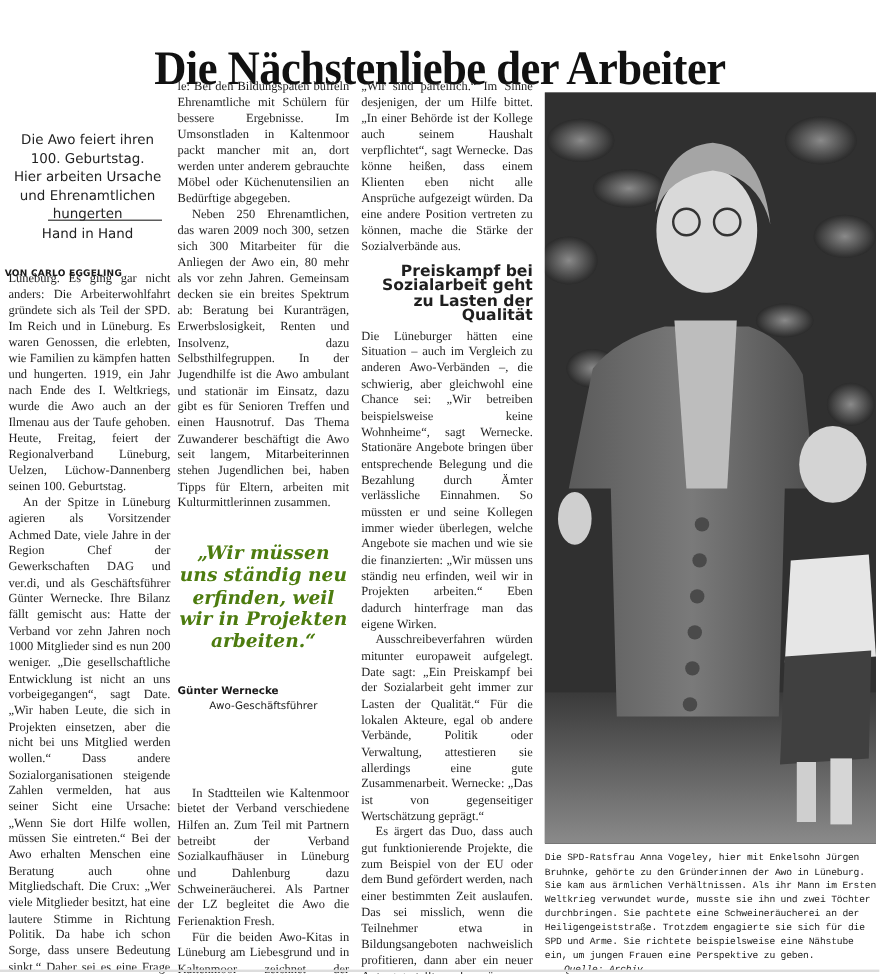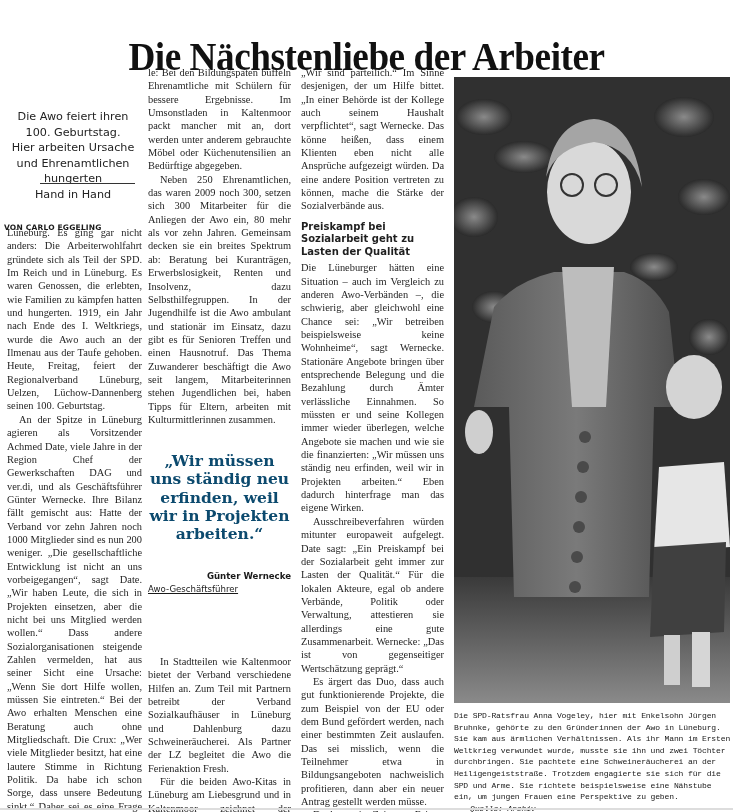--- a/index.html
+++ b/index.html
@@ -23,34 +23,34 @@
       line-height: 13.35px; text-align: justify; color: #1f1f1f; hyphens: manual;
     }
     .col p { margin: 0; }
     .col p.indent { text-indent: 12px; }
     .col1 { left: 7px; top: 226px; width: 135px; }
     .col2 { left: 148px; top: 66px; width: 143px; }
     .col2b { left: 148px; top: 655px; width: 143px; }
     .col3 { left: 301px; top: 66px; width: 143px; }
     .lead-loc { font-weight: normal; }
     .subhead-inline {
-      font-family: "DejaVu Sans", sans-serif; font-weight: bold; font-size: 10px;
-      line-height: 12.5px; text-align: left; margin: 8px 0 3px 0 !important;
+      font-family: "DejaVu Sans", sans-serif; font-weight: bold; font-size: 13px;
+      line-height: 12.5px; text-align: right; margin: 8px 0 3px 0 !important;
     }
     .pullquote {
       position: absolute; left: 148px; top: 452px; width: 143px; text-align: center;
-      font-family: "DejaVu Serif", serif; font-weight: bold; font-size: 15.5px; line-height: 18.3px; color: #0c4a6e;
+      font-family: "DejaVu Serif", serif; font-weight: bold; font-size: 15.5px; line-height: 18.3px; color: #4d7c0f; font-style: italic;
     }
     .quote-author {
-      position: absolute; left: 148px; top: 571px; width: 143px; text-align: right;
+      position: absolute; left: 148px; top: 571px; width: 143px; text-align: left;
       font-family: "DejaVu Sans", sans-serif; font-weight: bold; font-size: 8.6px;
     }
     .quote-role {
-      position: absolute; left: 148px; top: 584px; width: 143px; 
-      font-family: "DejaVu Sans", sans-serif; font-size: 8.6px; text-decoration: underline;
+      position: absolute; left: 148px; top: 584px; width: 143px; text-align: center;
+      font-family: "DejaVu Sans", sans-serif; font-size: 8.6px;
     }
     .photo {
       position: absolute; left: 454px; top: 77px; width: 276px; height: 626px; overflow: hidden;
       background: #2a2a2a;
     }
     .caption {
       position: absolute; left: 454px; top: 710px; width: 279px;
       font-family: Liberation Mono, monospace; font-size: 8.05px; line-height: 11.6px; color: #1a1a1a;
       letter-spacing: -0.15px;
     }

